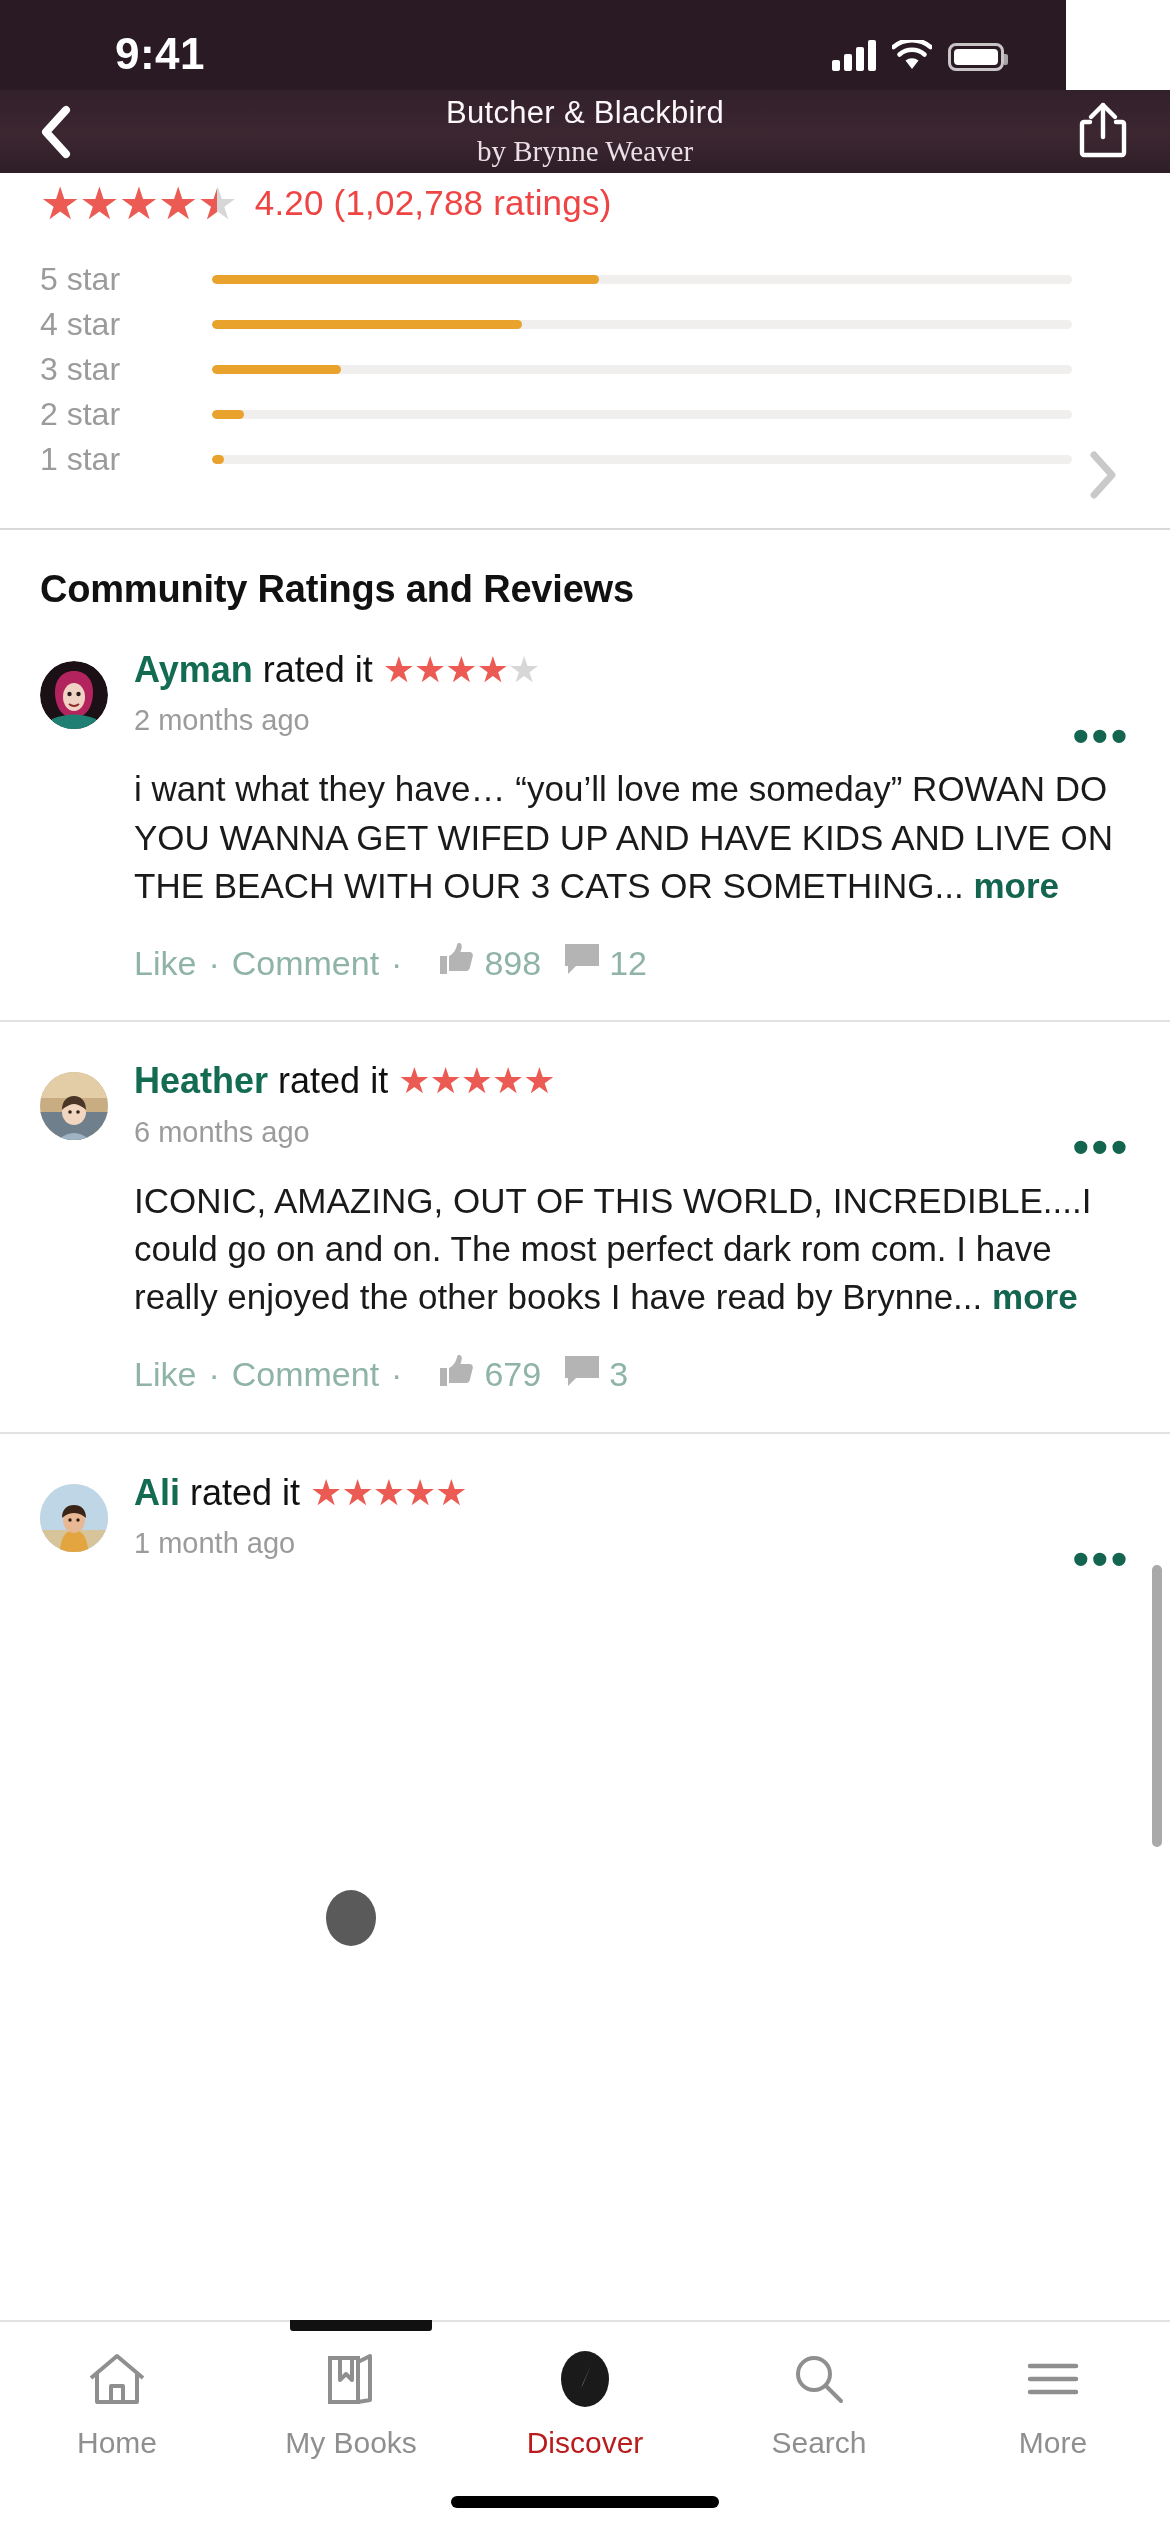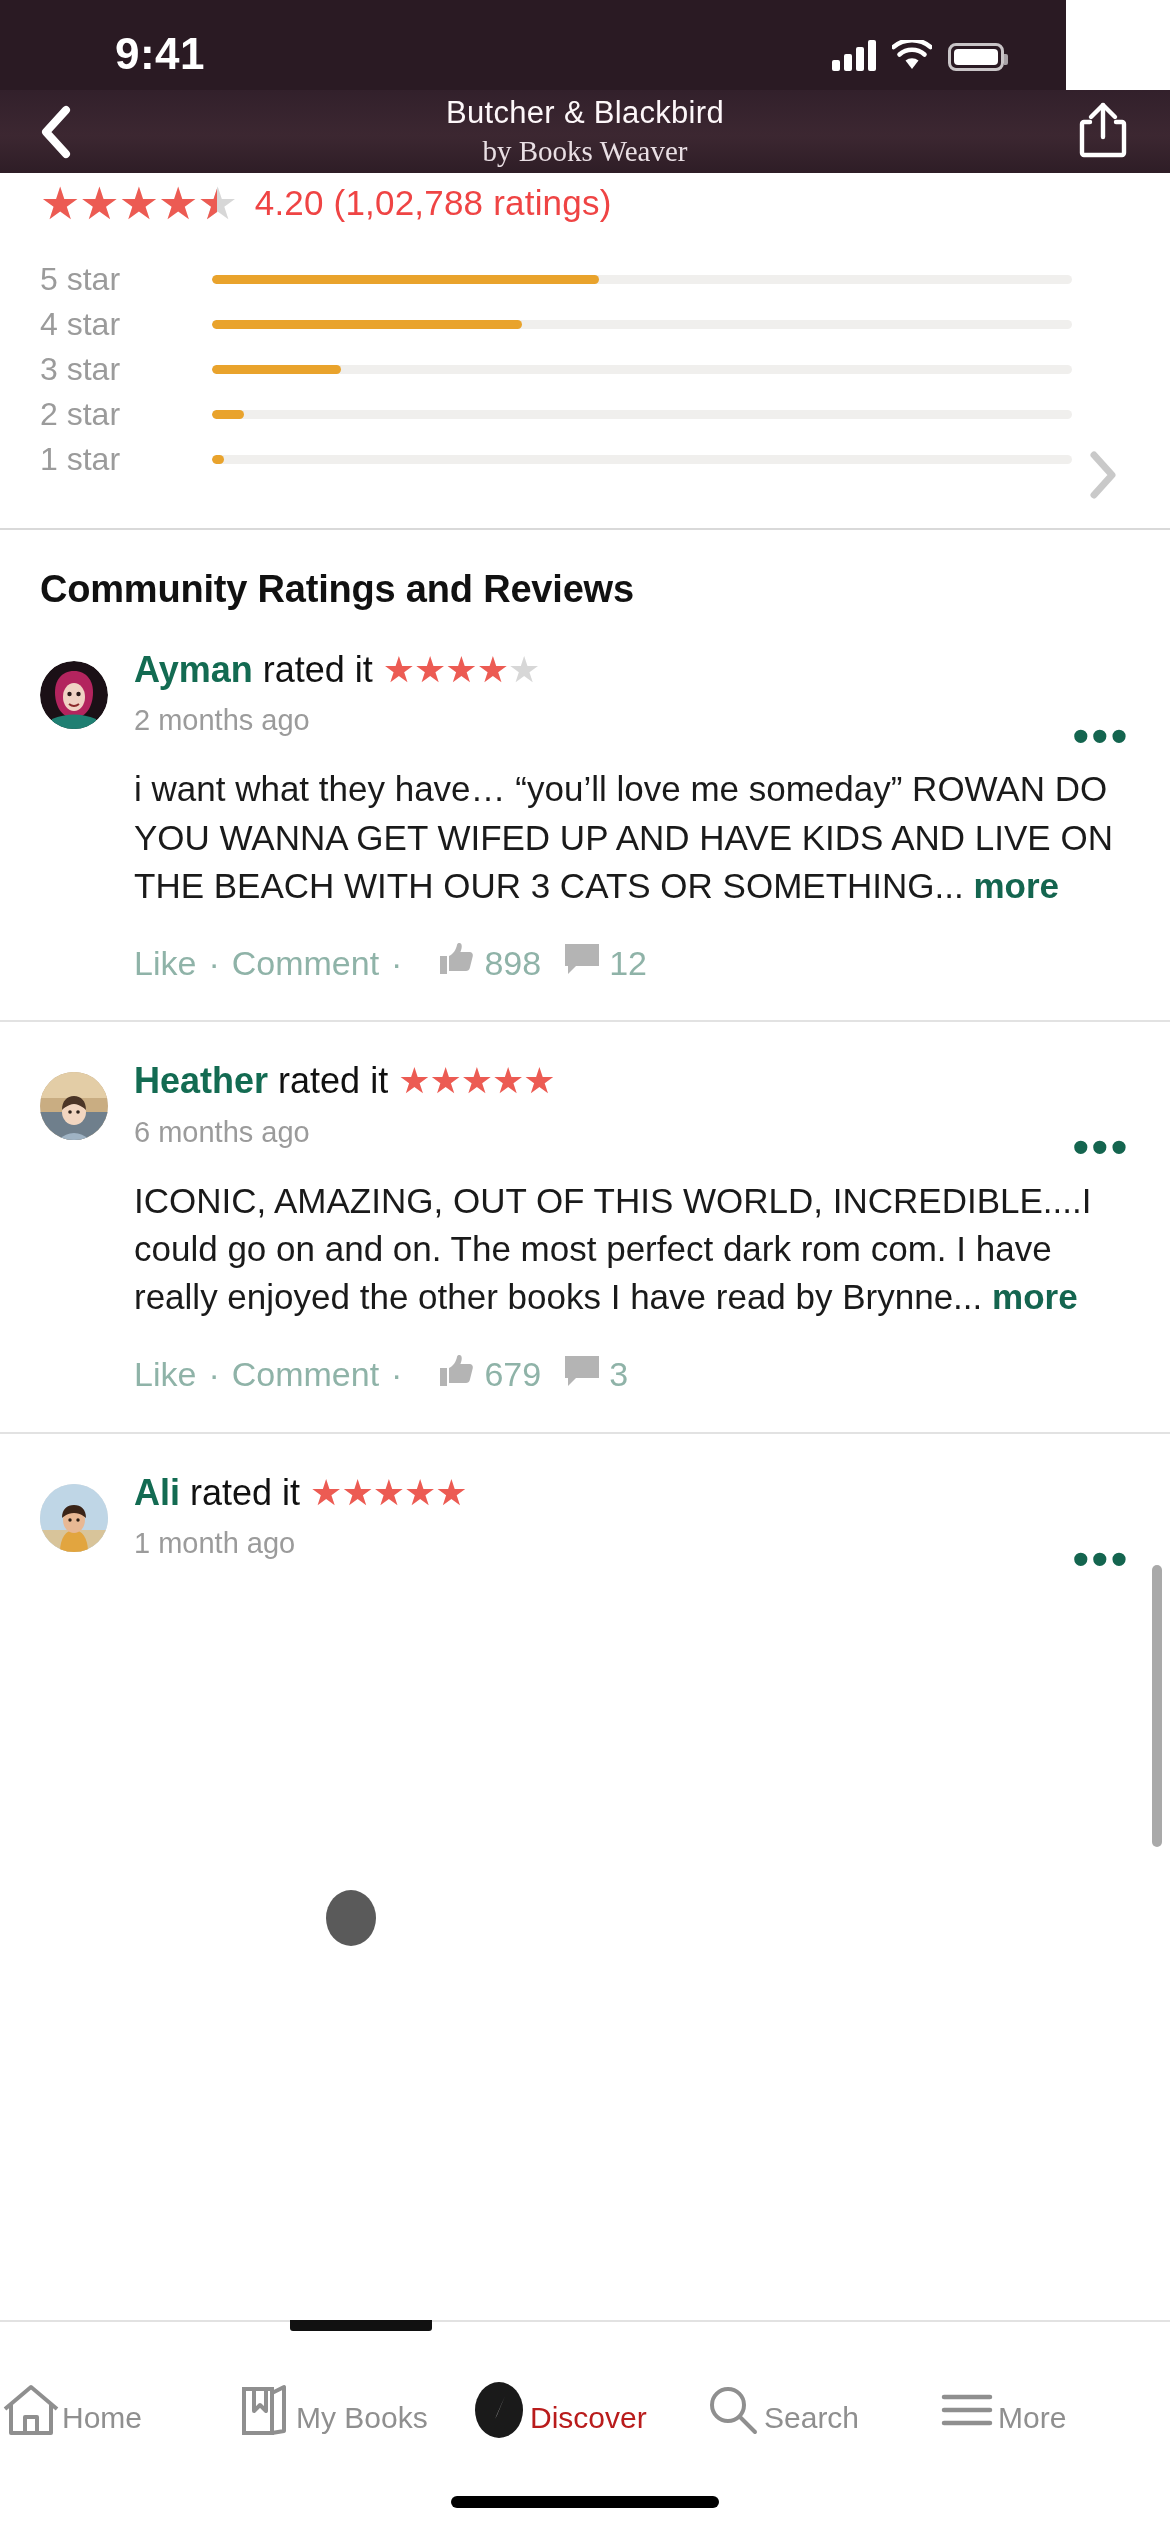--- a/index.html
+++ b/index.html
@@ -142,21 +142,21 @@
     background: #4c4c4c; border-radius: 50%; opacity: .92;
   }
 
   
   #tab-bar {
     position: absolute; left: 0; bottom: 0; width: 1170px; height: 212px;
     background: #ffffff; border-top: 2px solid #e2e2e2;
     display: flex; align-items: flex-start;
   }
   .tab {
-    flex: 1; display: flex; flex-direction: row; align-items: center;
+    flex: 1; display: flex; flex-direction: column; align-items: center;
     padding-top: 26px; position: relative; height: 150px;
   }
   .tab-label { font-size: 30px; color: #8f8f8f; margin-top: 16px; }
   .tab.active .tab-label { color: #b91c1c; }
   .tab-icon { height: 62px; display: flex; align-items: center; justify-content: center; }
   #tab-active-indicator {
     position: absolute; top: -2px; left: 290px; width: 142px; height: 11px;
     background: #111; border-radius: 0 0 3px 3px;
   }
   #home-indicator {
@@ -192,21 +192,21 @@
 <div id="nav-header">
   <div id="back-button">
     <span>
       <svg width="38" height="54" viewBox="0 0 38 54">
         <path d="M30 5 L10 27 L30 49" stroke="#fff" stroke-width="8" fill="none" stroke-linecap="round" stroke-linejoin="round"></path>
       </svg>
     </span>
   </div>
   <div id="header-titles">
     <div id="header-title">Butcher &amp; Blackbird</div>
-    <div id="header-subtitle">by Books Weaver</div>
+    <div id="header-subtitle">by Brynne Weaver</div>
   </div>
   <div id="share-button">
     <span>
       <svg width="50" height="58" viewBox="0 0 50 58">
         <path d="M12 21 H6 a2 2 0 0 0-2 2 V52 a2 2 0 0 0 2 2 H44 a2 2 0 0 0 2-2 V23 a2 2 0 0 0-2-2 H38" stroke="#fff" stroke-width="4.4" fill="none" stroke-linecap="round" stroke-linejoin="round"></path>
         <path d="M25 4 V36" stroke="#fff" stroke-width="4.4" fill="none" stroke-linecap="round"></path>
         <path d="M13 16 L25 4 L37 16" stroke="#fff" stroke-width="4.4" fill="none" stroke-linecap="round" stroke-linejoin="round"></path>
       </svg>
     </span>
   </div>

